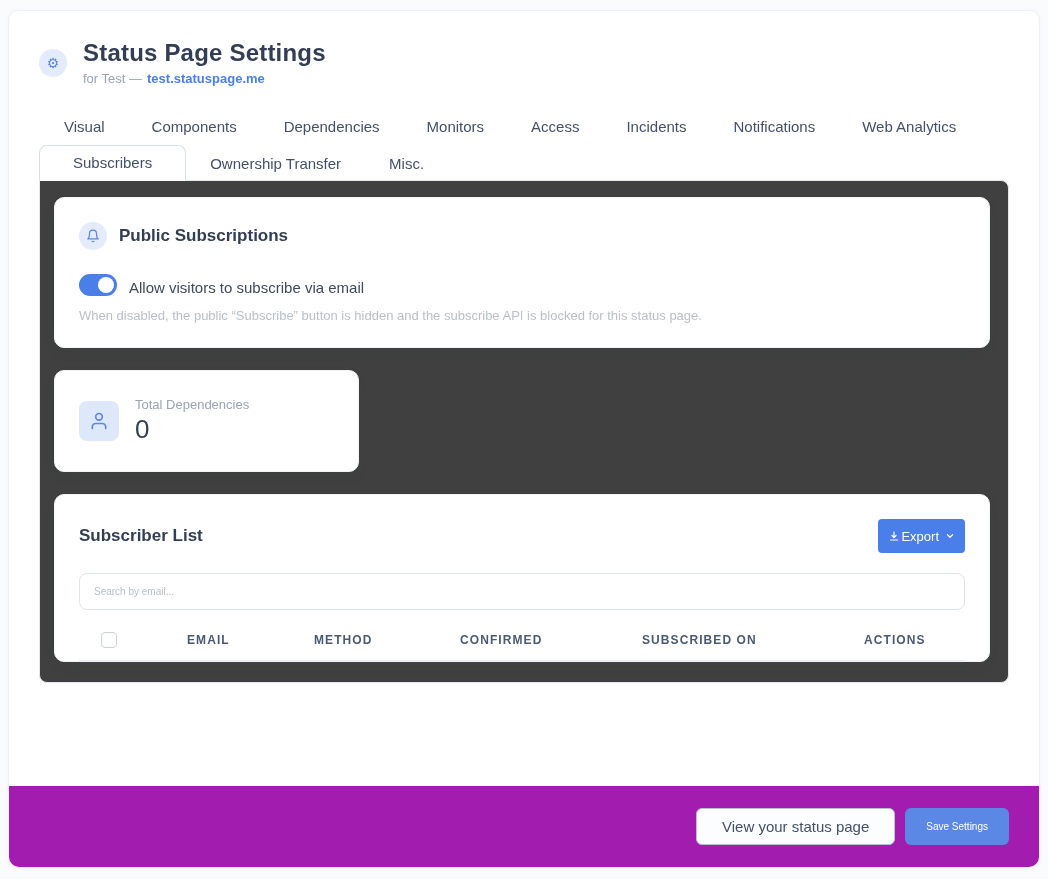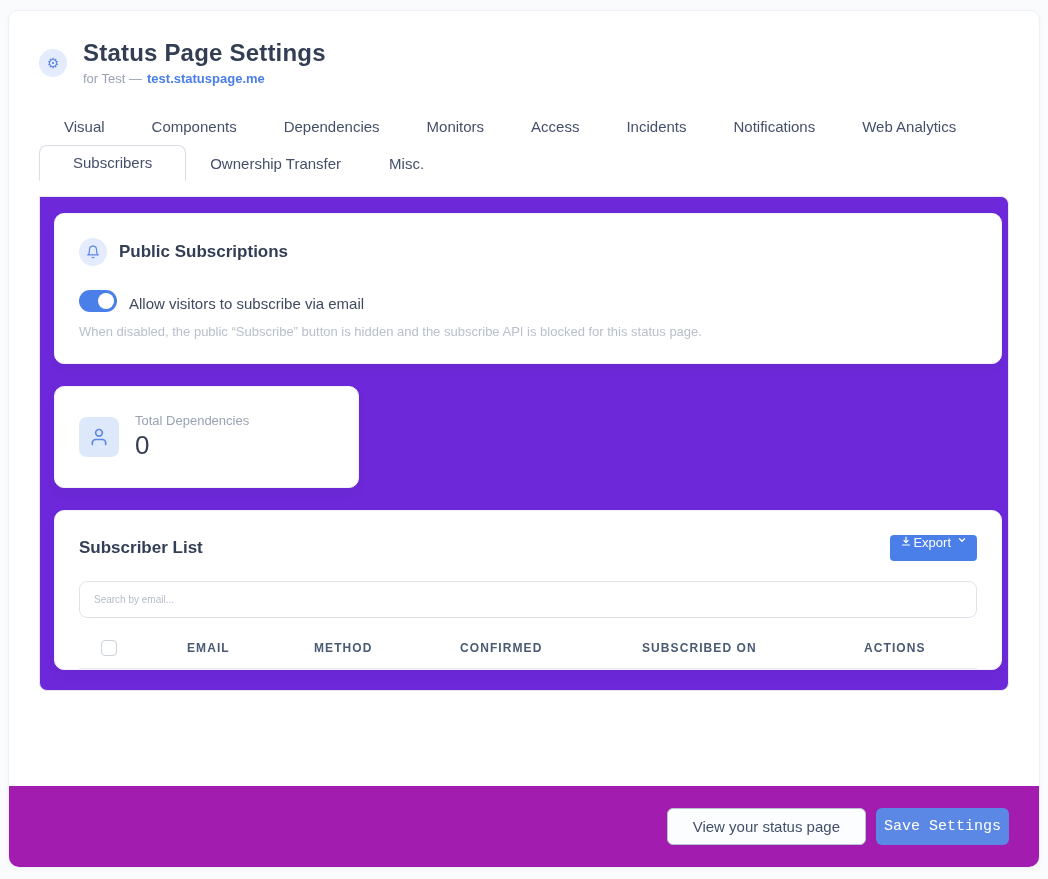--- a/index.html
+++ b/index.html
@@ -87,25 +87,25 @@
     padding: 8px 33px 9px 33px;
     color: #44506a;
     cursor: pointer;
   }
   .tab-plain {
     padding: 8px 24px 9px 24px;
     cursor: pointer;
   }
   
   .tab-panel {
-    margin: 16px 30px;
+    margin: 0 30px;
     border: 1px solid #e4e7ed;
     border-radius: 0 8px 8px 8px;
-    padding: 16px 6px 20px 14px;
-    background: #6d28d9;
+    padding: 16px 18px 20px 14px;
+    background: #404040;
   }
   .section-card {
     background: #ffffff;
     border: 1px solid #f2f3f6;
     border-radius: 10px;
     box-shadow: 0 5px 12px rgba(40,55,80,0.05);
     padding: 24px;
   }
   
   .ps-head {
@@ -178,25 +178,26 @@
   .sl-head {
     display: flex;
     align-items: center;
     justify-content: space-between;
   }
   .export-btn {
     background: #4a7ee8;
     color: #ffffff;
     border: none;
     border-radius: 4px;
-    height: 26px;
+    height: 34px;
     padding: 0 10px;
     font-size: 13px;
     font-family: "Liberation Sans", sans-serif;
     display: flex;
+    align-items: center;
     gap: 1px;
     cursor: pointer;
   }
   .export-btn .chev { margin-left: 5px; display: flex; }
   .search-input {
     width: 100%;
     height: 37px;
     margin-top: 20px;
     border: 1px solid #dfe3ea;
     border-radius: 8px;
@@ -254,23 +255,23 @@
     font-size: 15px;
     font-family: "Liberation Sans", sans-serif;
     color: #44506a;
     cursor: pointer;
   }
   .btn-primary {
     background: #5b87e5;
     border: none;
     border-radius: 6px;
     height: 37px;
-    padding: 0 8px;
-    font-size: 15px;
-    font-family: Liberation Mono, monospace;
+    padding: 0 21px;
+    font-size: 10px;
+    font-family: Liberation Sans, sans-serif;
     color: #ffffff;
     cursor: pointer;
   }
 </style>
 </head>
 <body>
 
 <div class="main-card">
 
   <div class="card-header">

